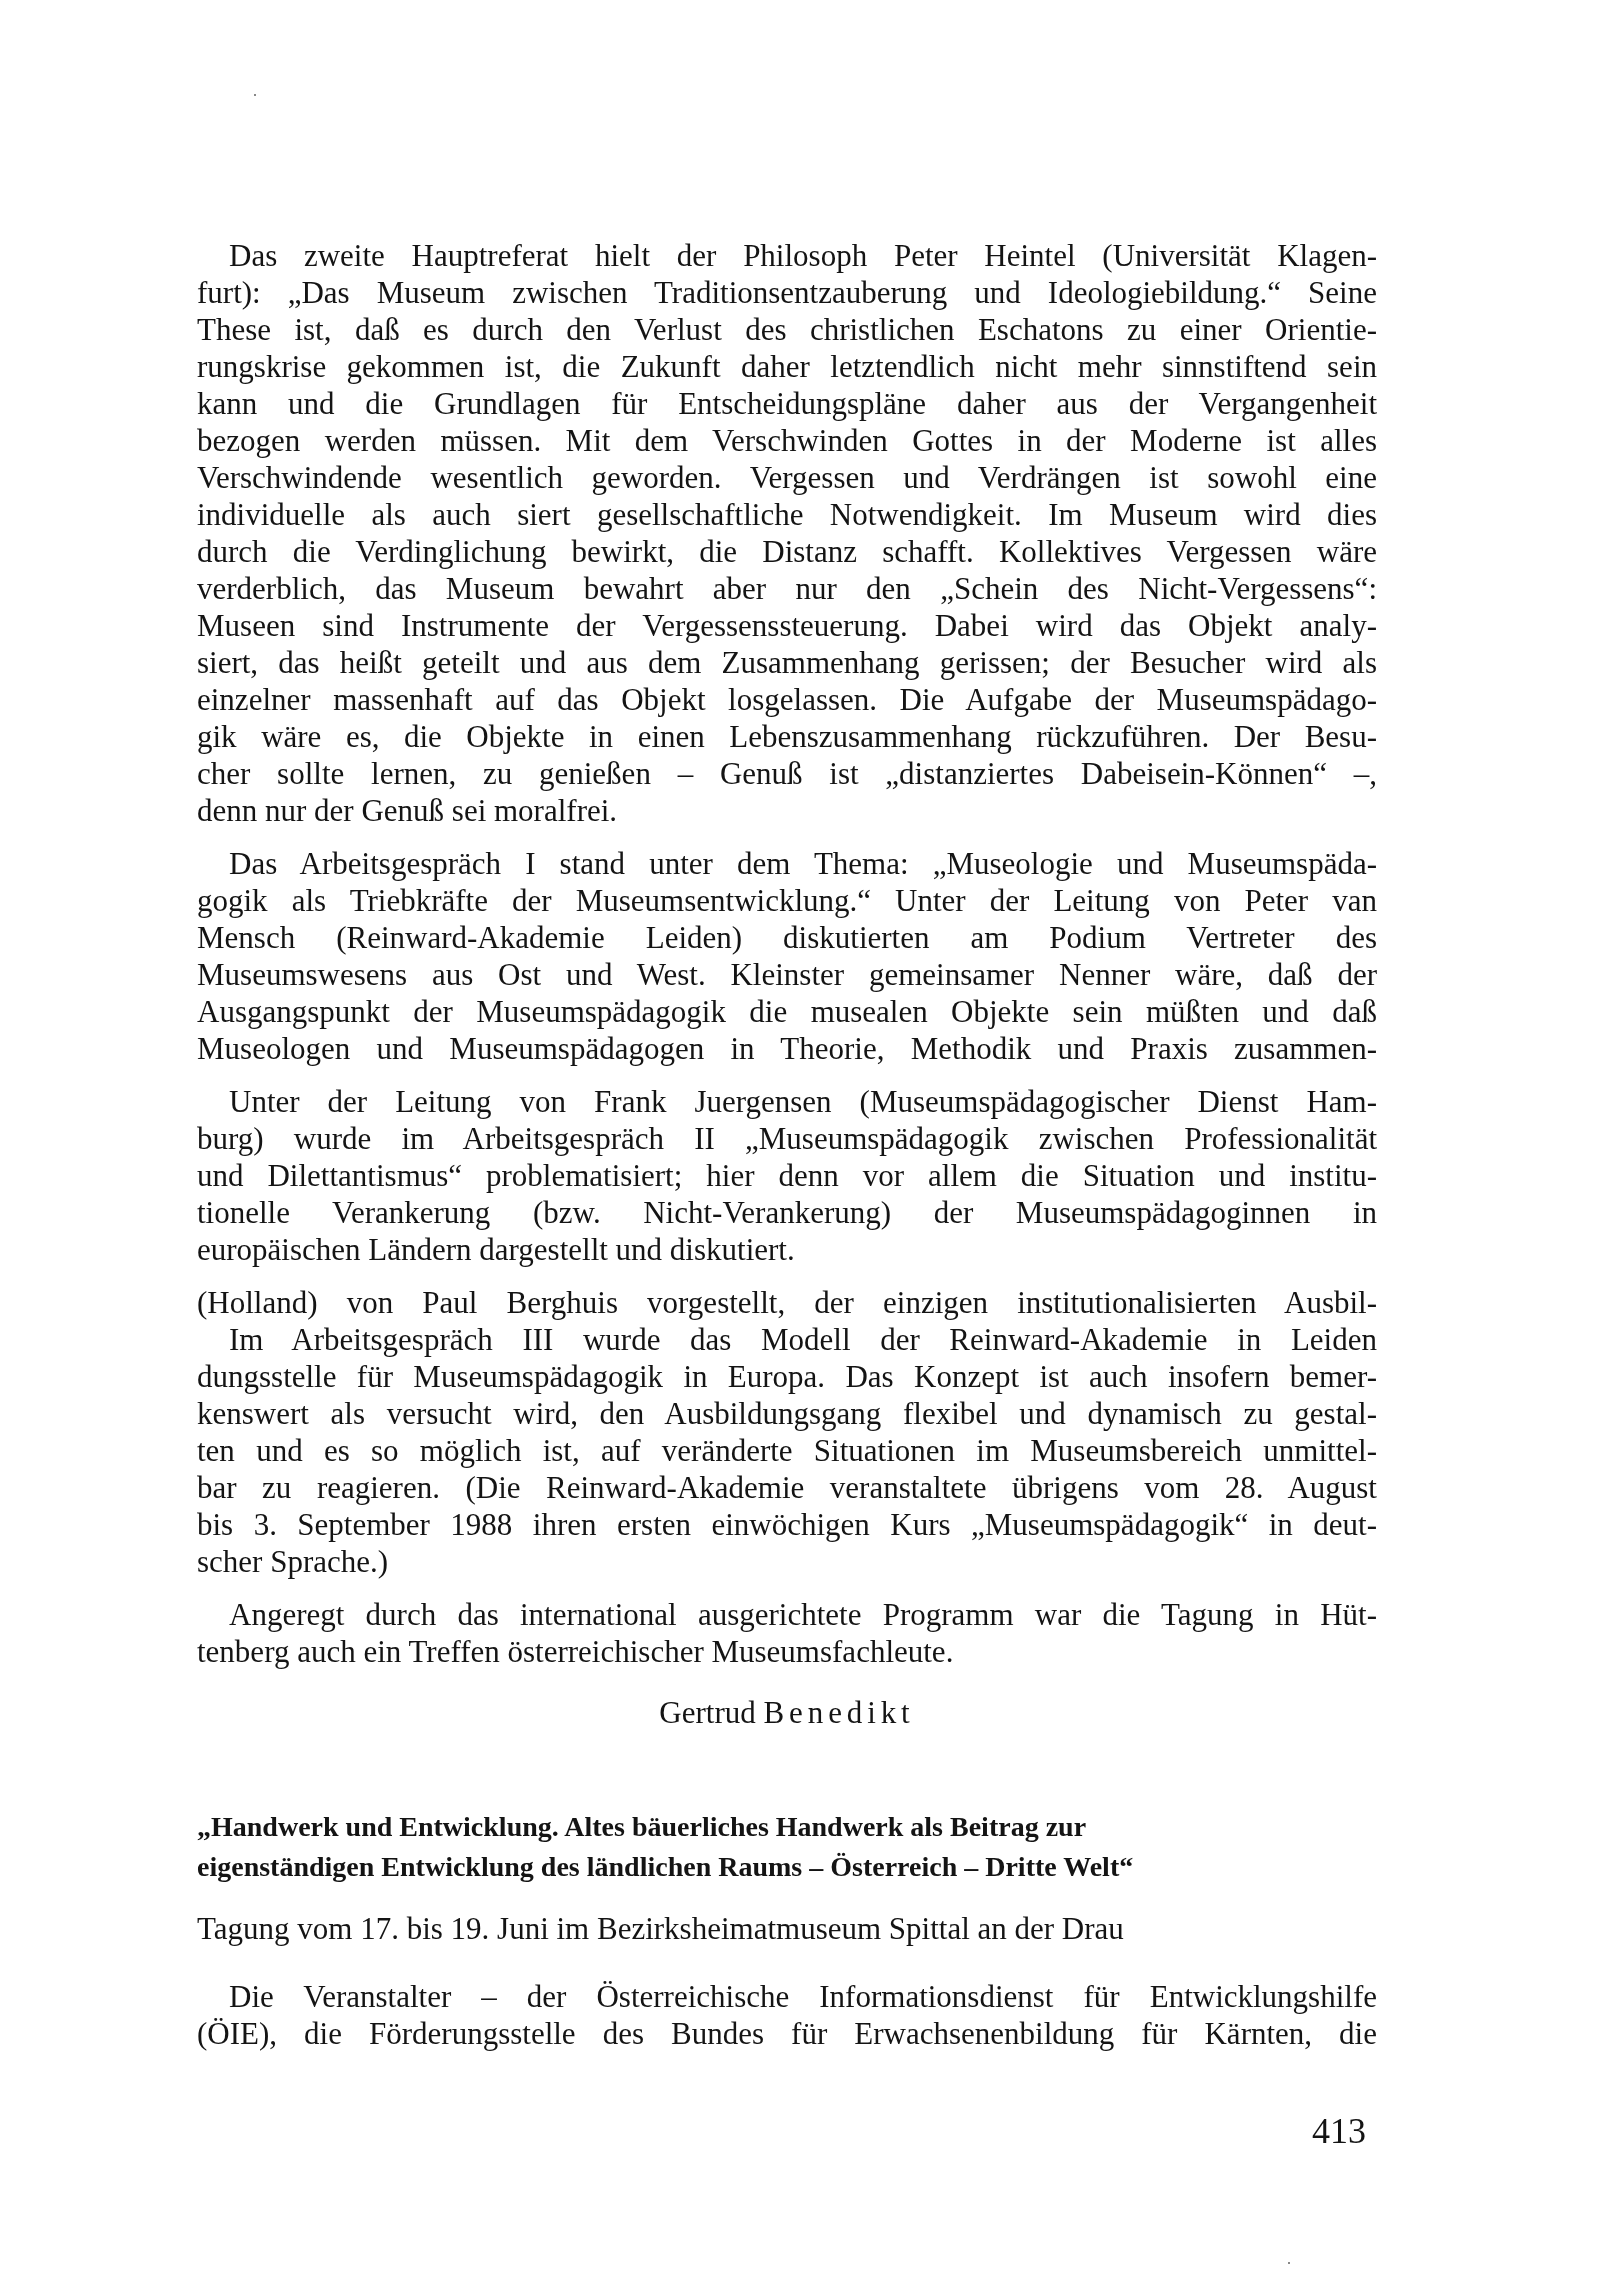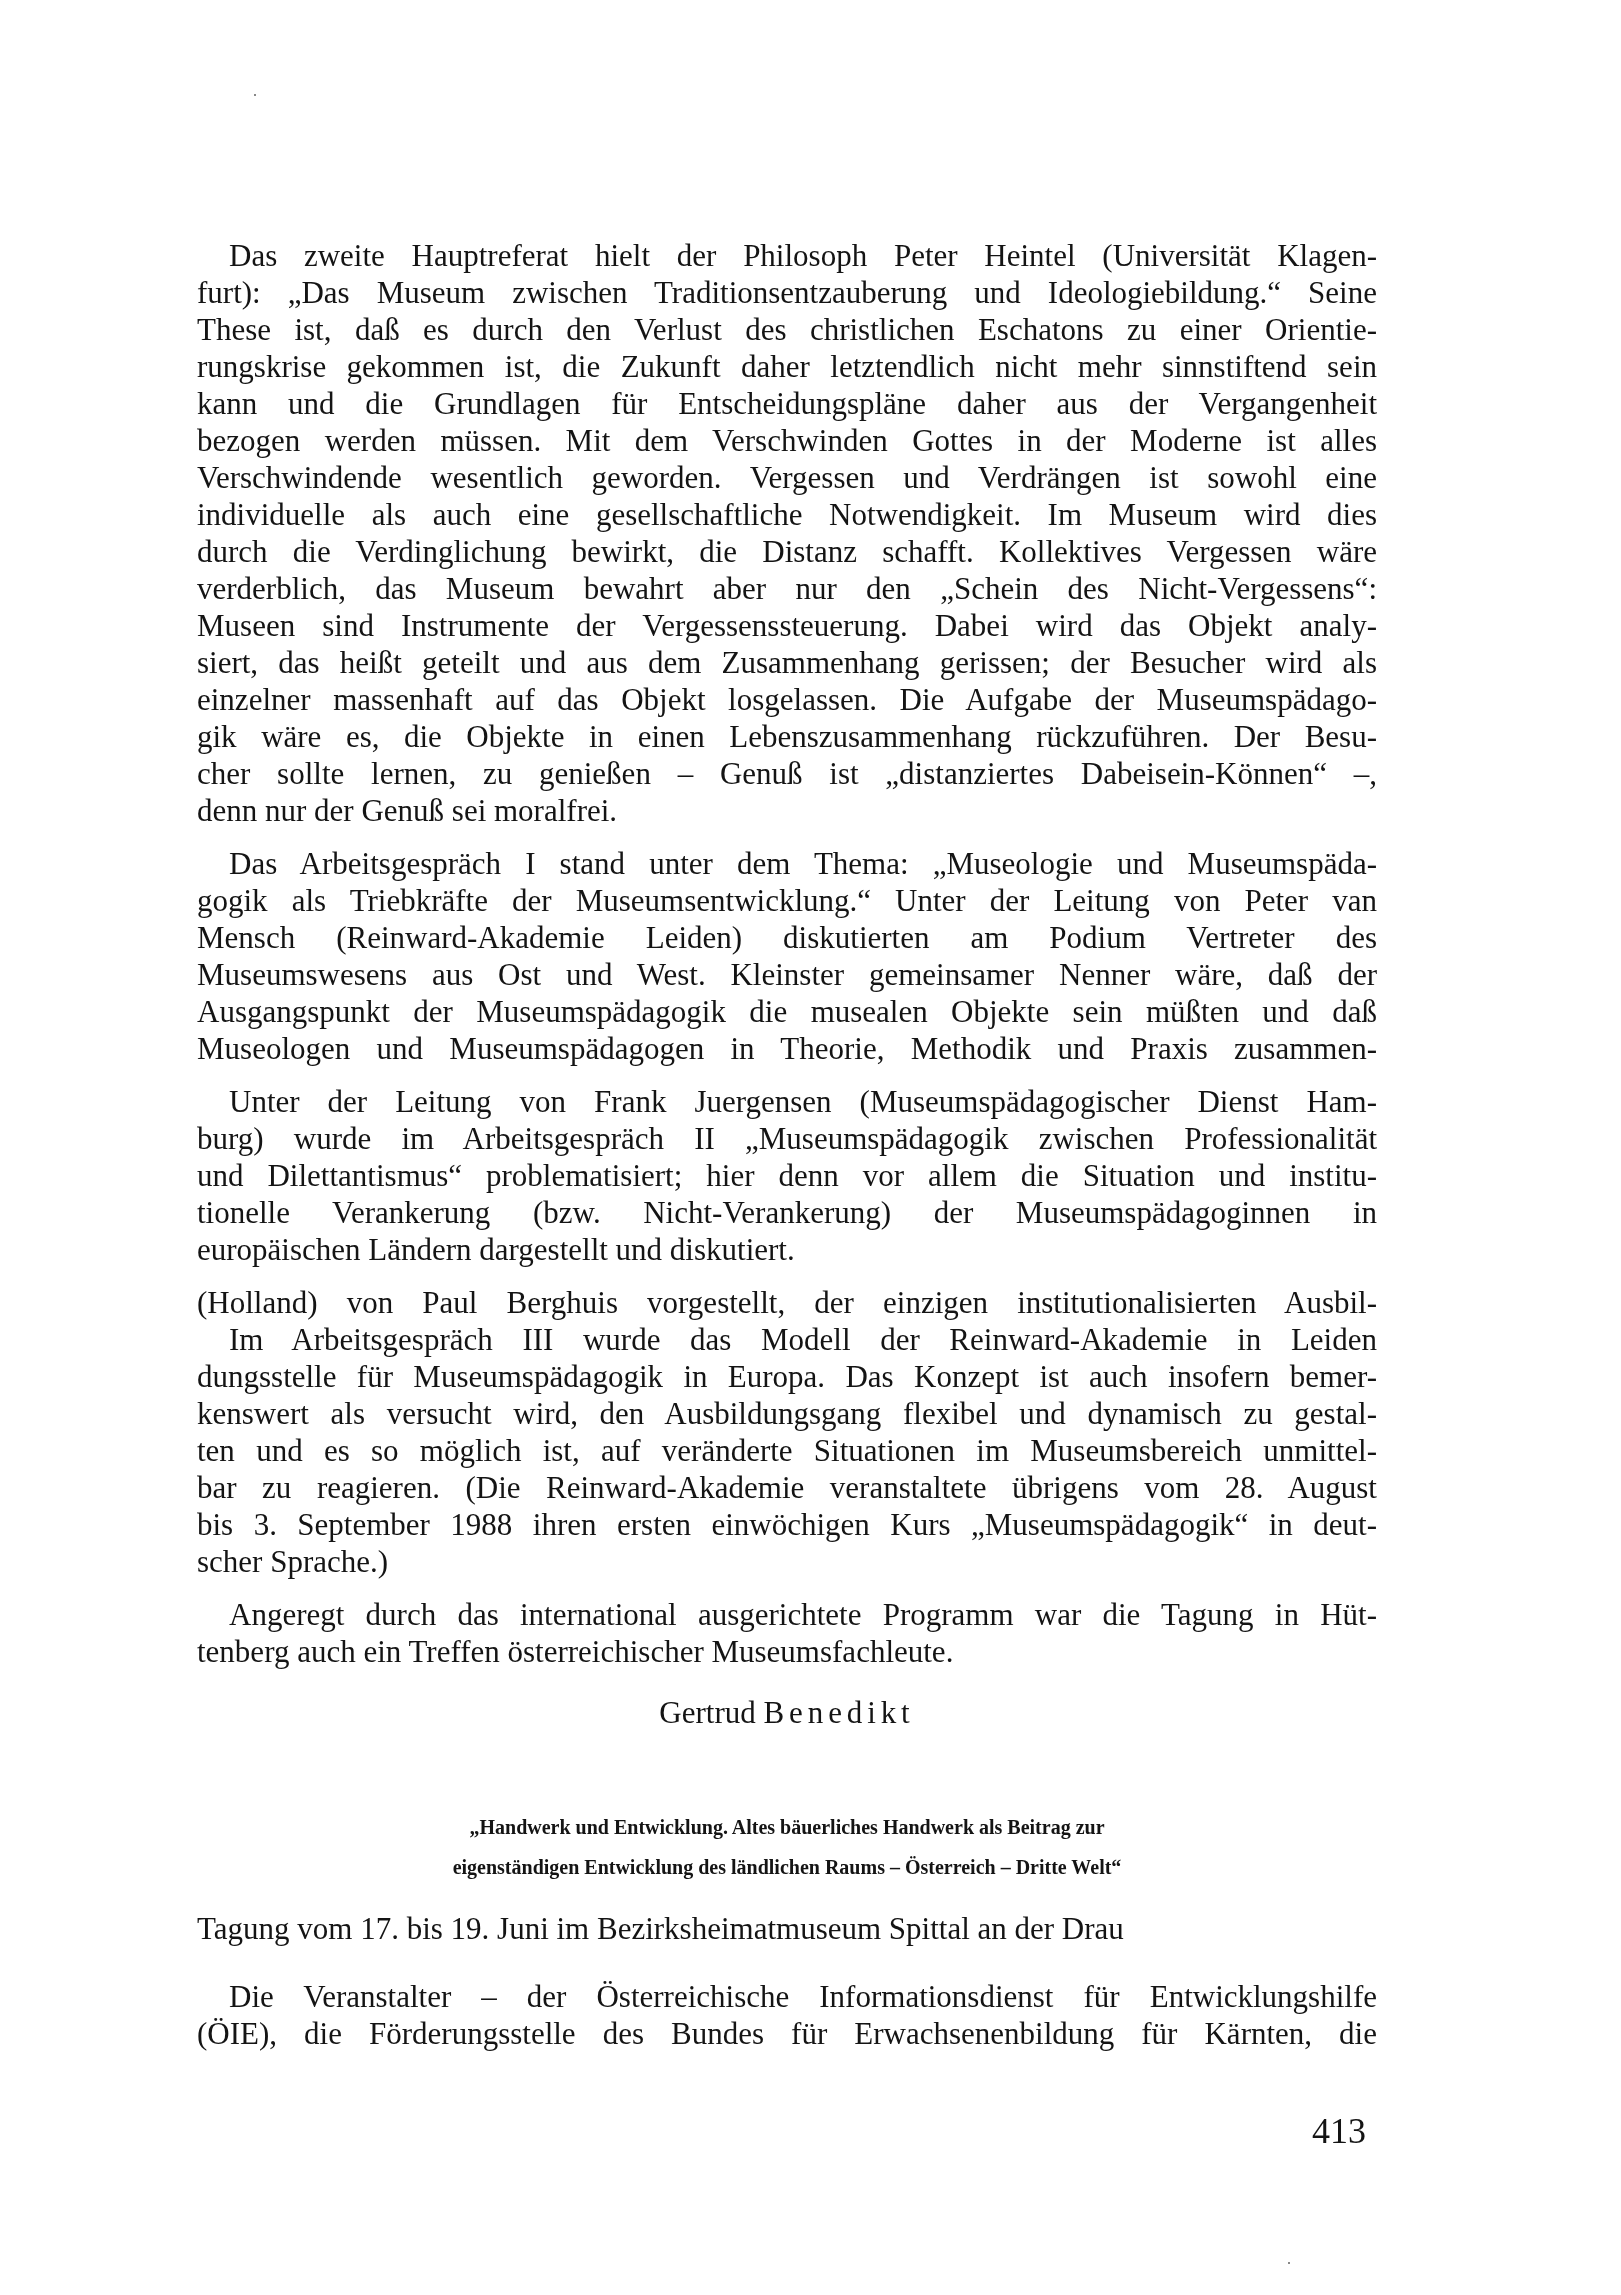--- a/index.html
+++ b/index.html
@@ -19,21 +19,21 @@
     white-space: nowrap; overflow: visible; height: 37px;
   }
   .line.first { padding-left: 32px; }
   .line.last { text-align-last: left; }
   .signature {
     text-align: center; margin-top: 24px; height: 37px;
   }
   .signature .surname { letter-spacing: 4.9px; }
   .section-heading {
     position: absolute; left: 197px; top: 1807px; width: 1180px;
-    font-weight: bold; font-size: 20px; line-height: 40px; text-align: center;
+    font-weight: bold; font-size: 28px; line-height: 40px; 
   }
   .section-heading .hline { display: block; white-space: nowrap; }
   .section-sub {
     position: absolute; left: 197px; top: 1910px; width: 1180px;
     font-size: 31px; line-height: 37px; text-align: left; white-space: nowrap;
   }
   .column2 {
     position: absolute; left: 197px; top: 1978px; width: 1180px;
     font-size: 31px; line-height: 37px;
   }
@@ -53,21 +53,21 @@
   <div class="column">
 
     <p class="para">
       <span class="line first">Das zweite Hauptreferat hielt der Philosoph Peter Heintel (Universität Klagen-</span>
       <span class="line">furt): „Das Museum zwischen Traditionsentzauberung und Ideologiebildung.“ Seine</span>
       <span class="line">These ist, daß es durch den Verlust des christlichen Eschatons zu einer Orientie-</span>
       <span class="line">rungskrise gekommen ist, die Zukunft daher letztendlich nicht mehr sinnstiftend sein</span>
       <span class="line">kann und die Grundlagen für Entscheidungspläne daher aus der Vergangenheit</span>
       <span class="line">bezogen werden müssen. Mit dem Verschwinden Gottes in der Moderne ist alles</span>
       <span class="line">Verschwindende wesentlich geworden. Vergessen und Verdrängen ist sowohl eine</span>
-      <span class="line">individuelle als auch eine gesellschaftliche Notwendigkeit. Im Museum wird dies</span>
+      <span class="line">individuelle als auch siert gesellschaftliche Notwendigkeit. Im Museum wird dies</span>
       <span class="line">durch die Verdinglichung bewirkt, die Distanz schafft. Kollektives Vergessen wäre</span>
       <span class="line">verderblich, das Museum bewahrt aber nur den „Schein des Nicht-Vergessens“:</span>
       <span class="line">Museen sind Instrumente der Vergessenssteuerung. Dabei wird das Objekt analy-</span>
       <span class="line">siert, das heißt geteilt und aus dem Zusammenhang gerissen; der Besucher wird als</span>
       <span class="line">einzelner massenhaft auf das Objekt losgelassen. Die Aufgabe der Museumspädago-</span>
       <span class="line">gik wäre es, die Objekte in einen Lebenszusammenhang rückzuführen. Der Besu-</span>
       <span class="line">cher sollte lernen, zu genießen – Genuß ist „distanziertes Dabeisein-Können“ –,</span>
       <span class="line last">denn nur der Genuß sei moralfrei.</span>
     </p>
 

